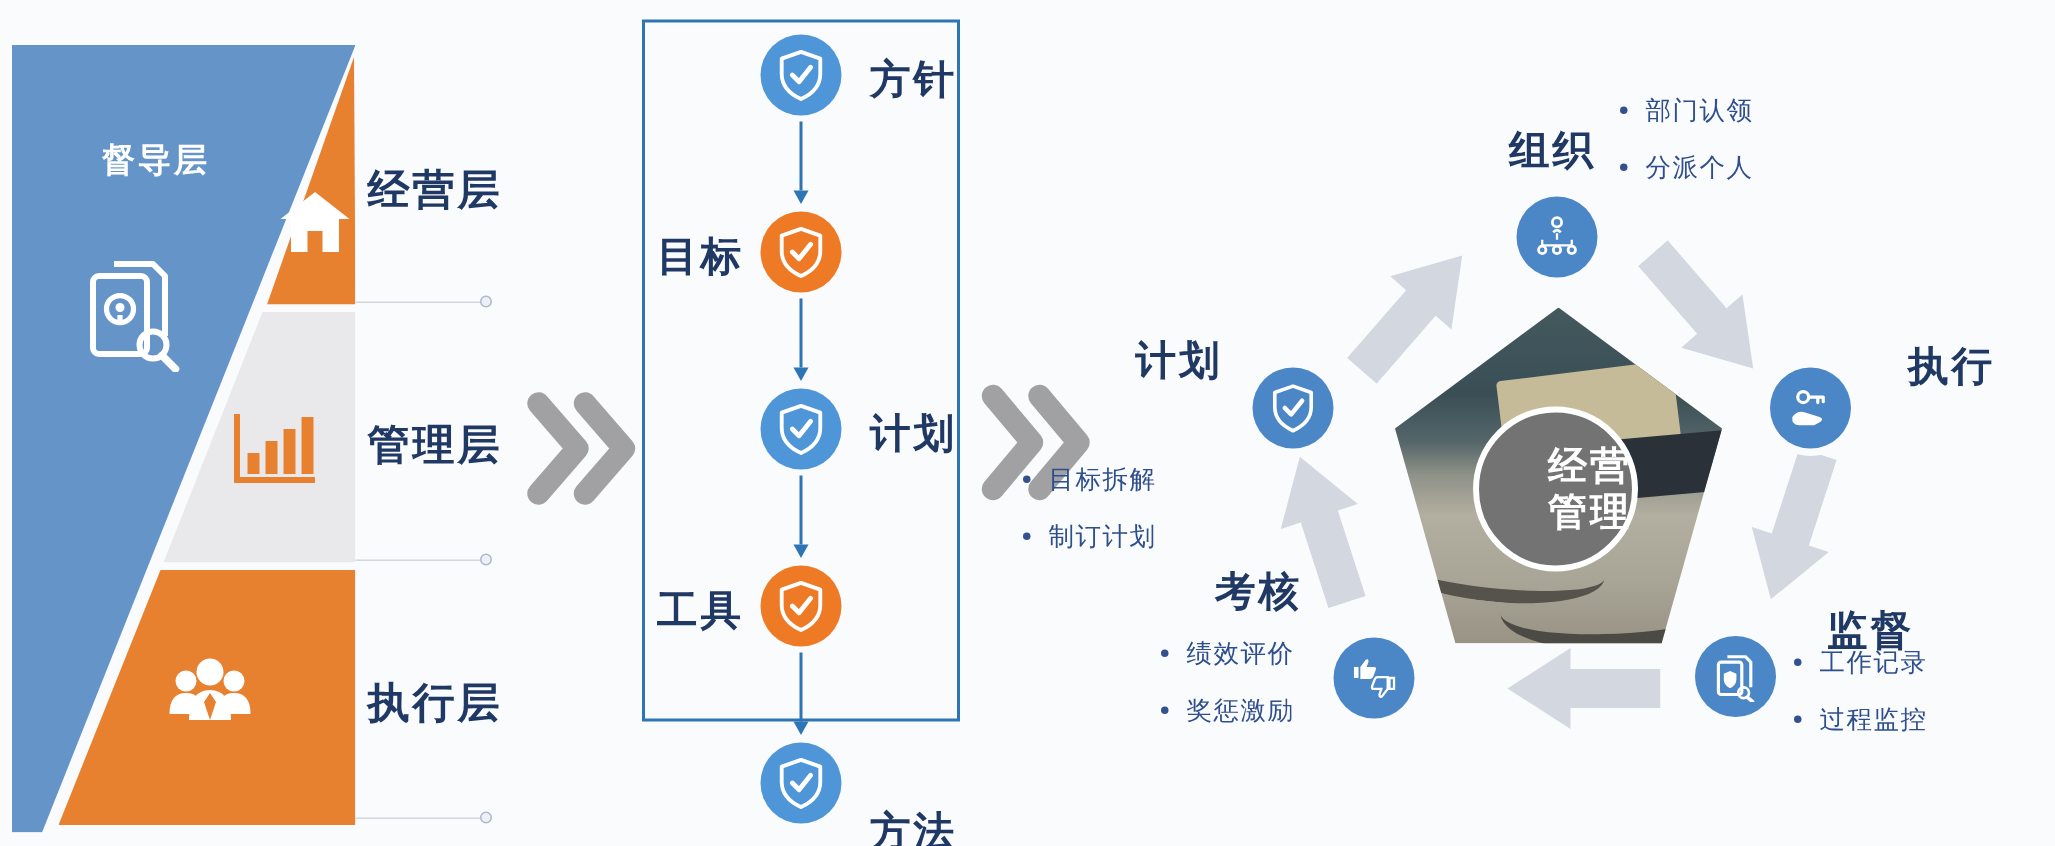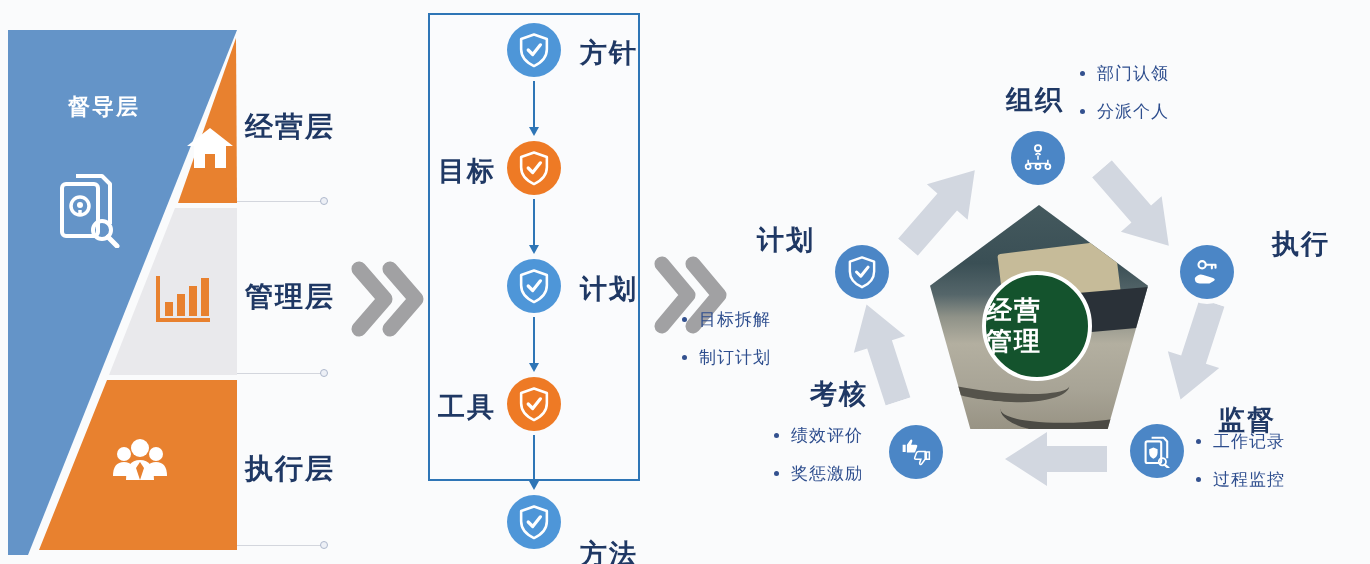--- a/index.html
+++ b/index.html
@@ -44,22 +44,22 @@
               clip-path:polygon(50% 0,100% 36%,81.5% 100%,18.5% 100%,0 36%);
               background:linear-gradient(180deg,#44595e 0%,#3a4f55 26%,#55666a 40%,#8f9288 50%,#b3afa0 62%,#a8a496 82%,#989384 100%); }
   .photo-shape { position:absolute; }
   .ph-folder { left:70px; top:42px; width:118px; height:52px; background:#c6bb99; transform:rotate(-7deg); border-radius:3px; }
   .ph-laptop { left:120px; top:86px; width:104px; height:40px; background:#2a3138; transform:rotate(-5deg); }
   .ph-streak1 { left:-10px; top:150px; width:150px; height:46px; border-radius:50%;
                 border-bottom:9px solid #55534b; transform:rotate(6deg); }
   .ph-streak2 { left:70px; top:168px; width:170px; height:60px; border-radius:50%;
                 border-bottom:11px solid #4b4a44; transform:rotate(-4deg); }
   #center-circle { position:absolute; left:982px; top:271px; width:110px; height:110px; border-radius:50%;
-                   background:#14532d; border:4px solid #fff; z-index:3;
-                   display:flex; flex-direction:column; align-items:flex-start; justify-content:center; }
+                   background:#737373; border:4px solid #fff; z-index:3;
+                   display:flex; flex-direction:column; align-items:flex-end; justify-content:center; }
   #center-circle span { color:#fff; font-size:26px; font-weight:700; letter-spacing:2px; line-height:1.2; }
 
   .node-circle { position:absolute; width:54px; height:54px; border-radius:50%; background:#4B86C6; z-index:3;
                  display:flex; align-items:center; justify-content:center;
                  box-shadow:0 0 0 5px #fafbfc; }
 
   .node-title { position:absolute; font-size:27px; font-weight:700; color:#1F3864; letter-spacing:2px; z-index:3; white-space:nowrap; }
   .bullets { position:absolute; z-index:3; }
   .bullet-row { display:flex; align-items:center; margin-bottom:15px; white-space:nowrap; }
   .bullet-dot { width:5px; height:5px; border-radius:50%; background:#33518F; margin-right:12px; flex:0 0 auto; }

